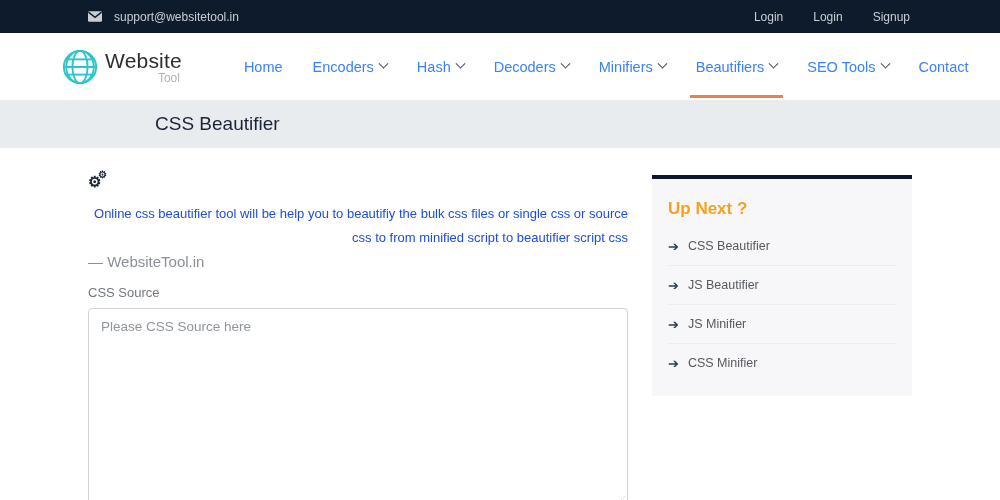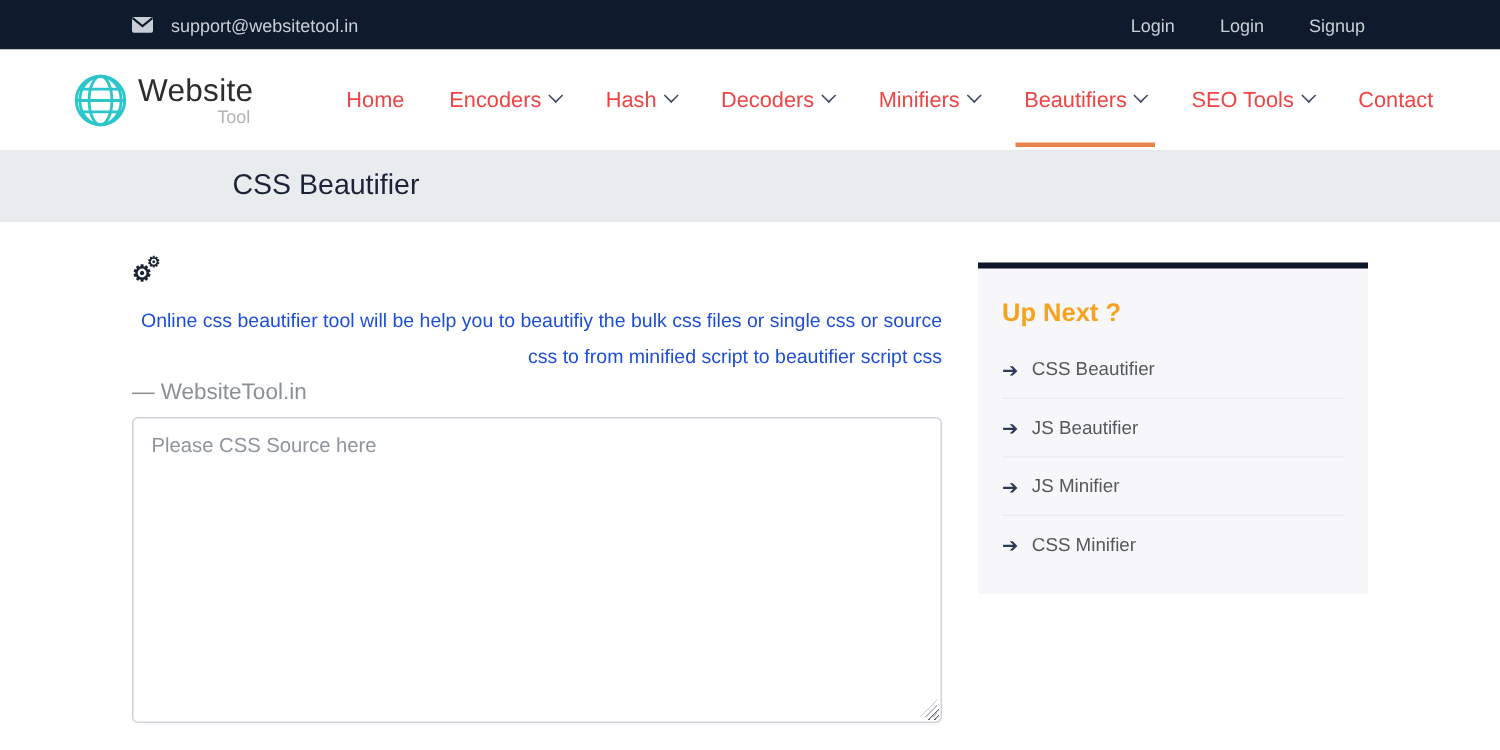--- a/index.html
+++ b/index.html
@@ -10,28 +10,28 @@
   .topbar { height: 33px; background: #0e1b2c; display: flex; align-items: center;
     justify-content: space-between; padding: 0 90px 0 88px; }
   .topbar-left { display: flex; align-items: center; gap: 12px; }
   .topbar-email { color: #c9ced6; font-size: 12px; text-decoration: none; cursor: pointer; }
   .envelope { display: inline-block; line-height: 0; }
   .topbar-links { display: flex; align-items: center; gap: 30px; }
   .topbar-link { color: #c9ced6; font-size: 12px; cursor: pointer; }
 
   
   .navbar { height: 67px; background: #ffffff; display: flex; align-items: center;
-    padding: 0 48px; box-shadow: 0 1px 0 rgba(0,0,0,0.04); }
+    padding: 0 61px; box-shadow: 0 1px 0 rgba(0,0,0,0.04); }
   .brand { display: flex; align-items: center; gap: 6px; cursor: pointer; margin-right: 52px; }
   .brand-text { display: flex; flex-direction: column; line-height: 1; }
   .brand-name { font-size: 21px; color: #2d2d2d; letter-spacing: 0.2px; }
   .brand-sub { font-size: 12px; color: #b3b3b3; align-self: flex-end; margin-top: 1px; margin-right: 2px; }
   .nav-menu { display: flex; align-items: center; gap: 10px; height: 100%; }
   .nav-item { position: relative; display: flex; align-items: center; gap: 6px; height: 100%;
-    padding: 0 10px; font-size: 14.5px; color: #ef4444; cursor: pointer; white-space: nowrap; }
+    padding: 0 10px; font-size: 14.5px; color: #3b82f6; cursor: pointer; white-space: nowrap; }
   .chev { width: 7px; height: 7px; border-right: 1.6px solid #3c4660; border-bottom: 1.6px solid #3c4660;
     transform: rotate(45deg) translate(-2px,-2px); display: inline-block; }
   .nav-item.active::after { content: ""; position: absolute; left: 4px; right: 4px; bottom: 2px;
     height: 3px; background: #e8834e; }
 
   
   .page-header { height: 48px; background: #e9ecef; display: flex; align-items: center;
     padding-left: 155px; }
   .page-title { font-size: 19px; color: #1b2437; }
 
@@ -146,20 +146,21 @@
 
   <div class="main-col">
     <div class="tool-heading">
       <span class="cogs">
         <span class="gear-big">⚙</span>
           <span class="gear-small">⚙</span>
       </span>
     </div>
     <div class="tool-desc">Online css beautifier tool will be help you to beautifiy the bulk css files or single css or source css to from minified script to beautifier script css</div>
     <div class="attribution">— WebsiteTool.in</div>
+    <div class="source-label">CSS Source</div>
     <div class="area-wrap">
       <textarea class="source-area" placeholder="Please CSS Source here" style=""></textarea>
       <span class="resize-handle"></span>
     </div>
   </div>
 
   <div class="sidebar">
     <div class="upnext-title">Up Next ?</div>
     <div class="upnext-item">
       <span class="arrow-ico">➔</span>

